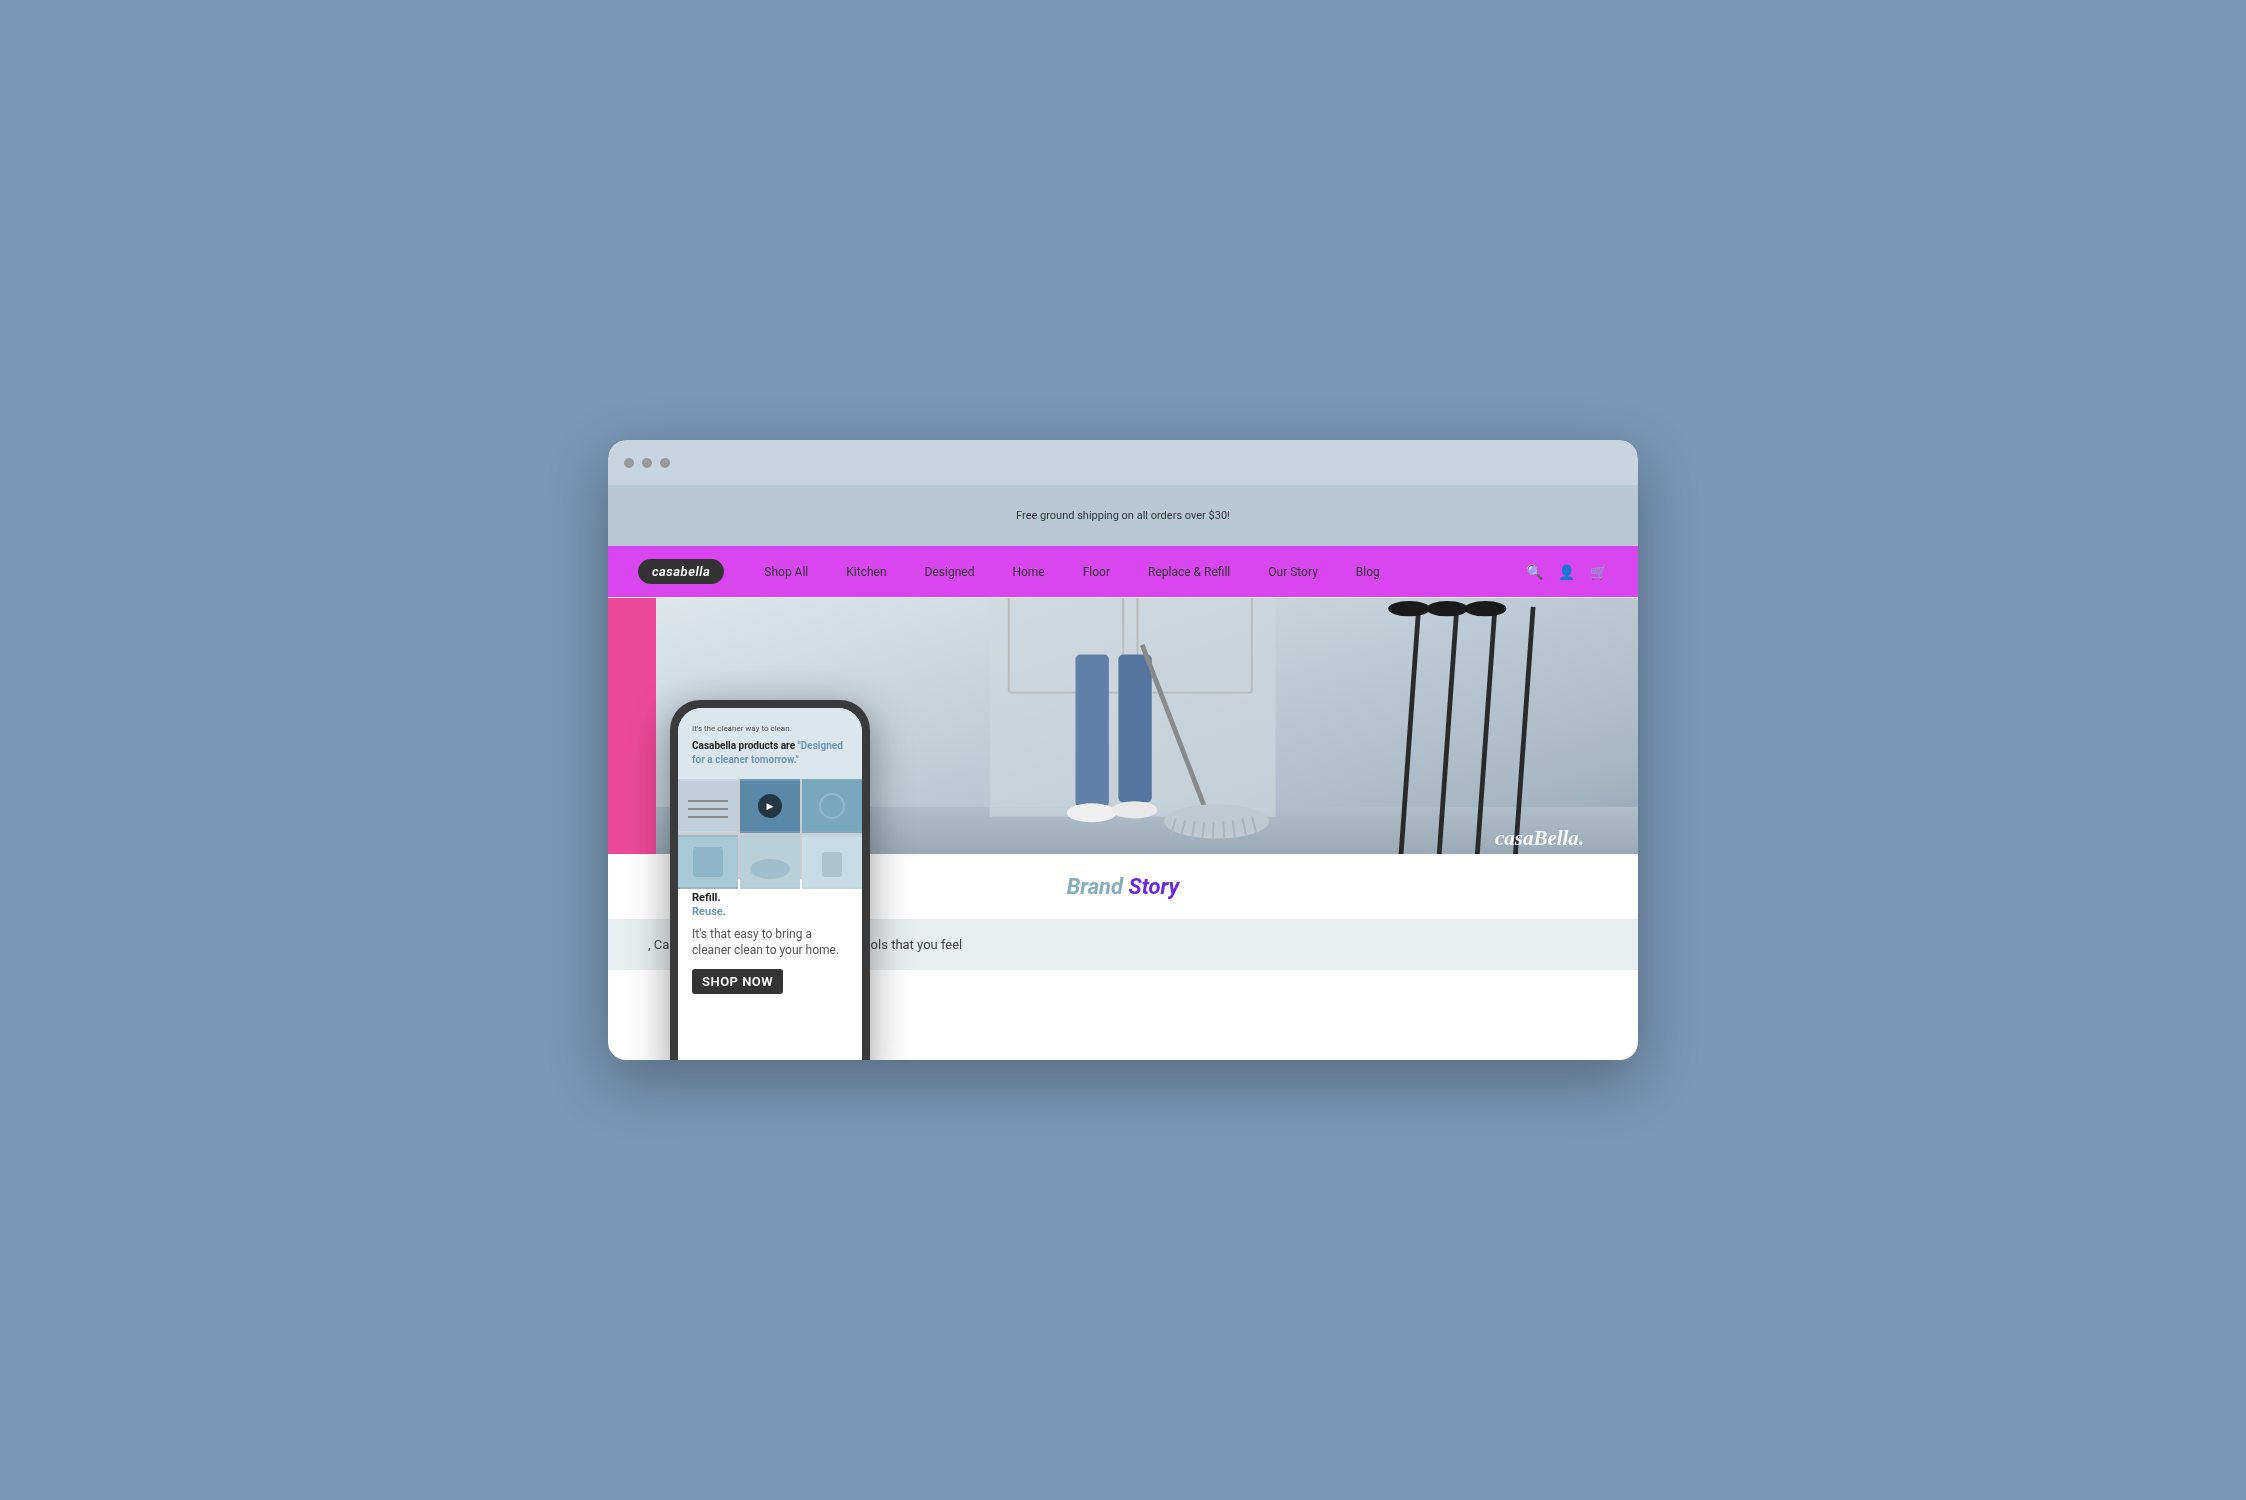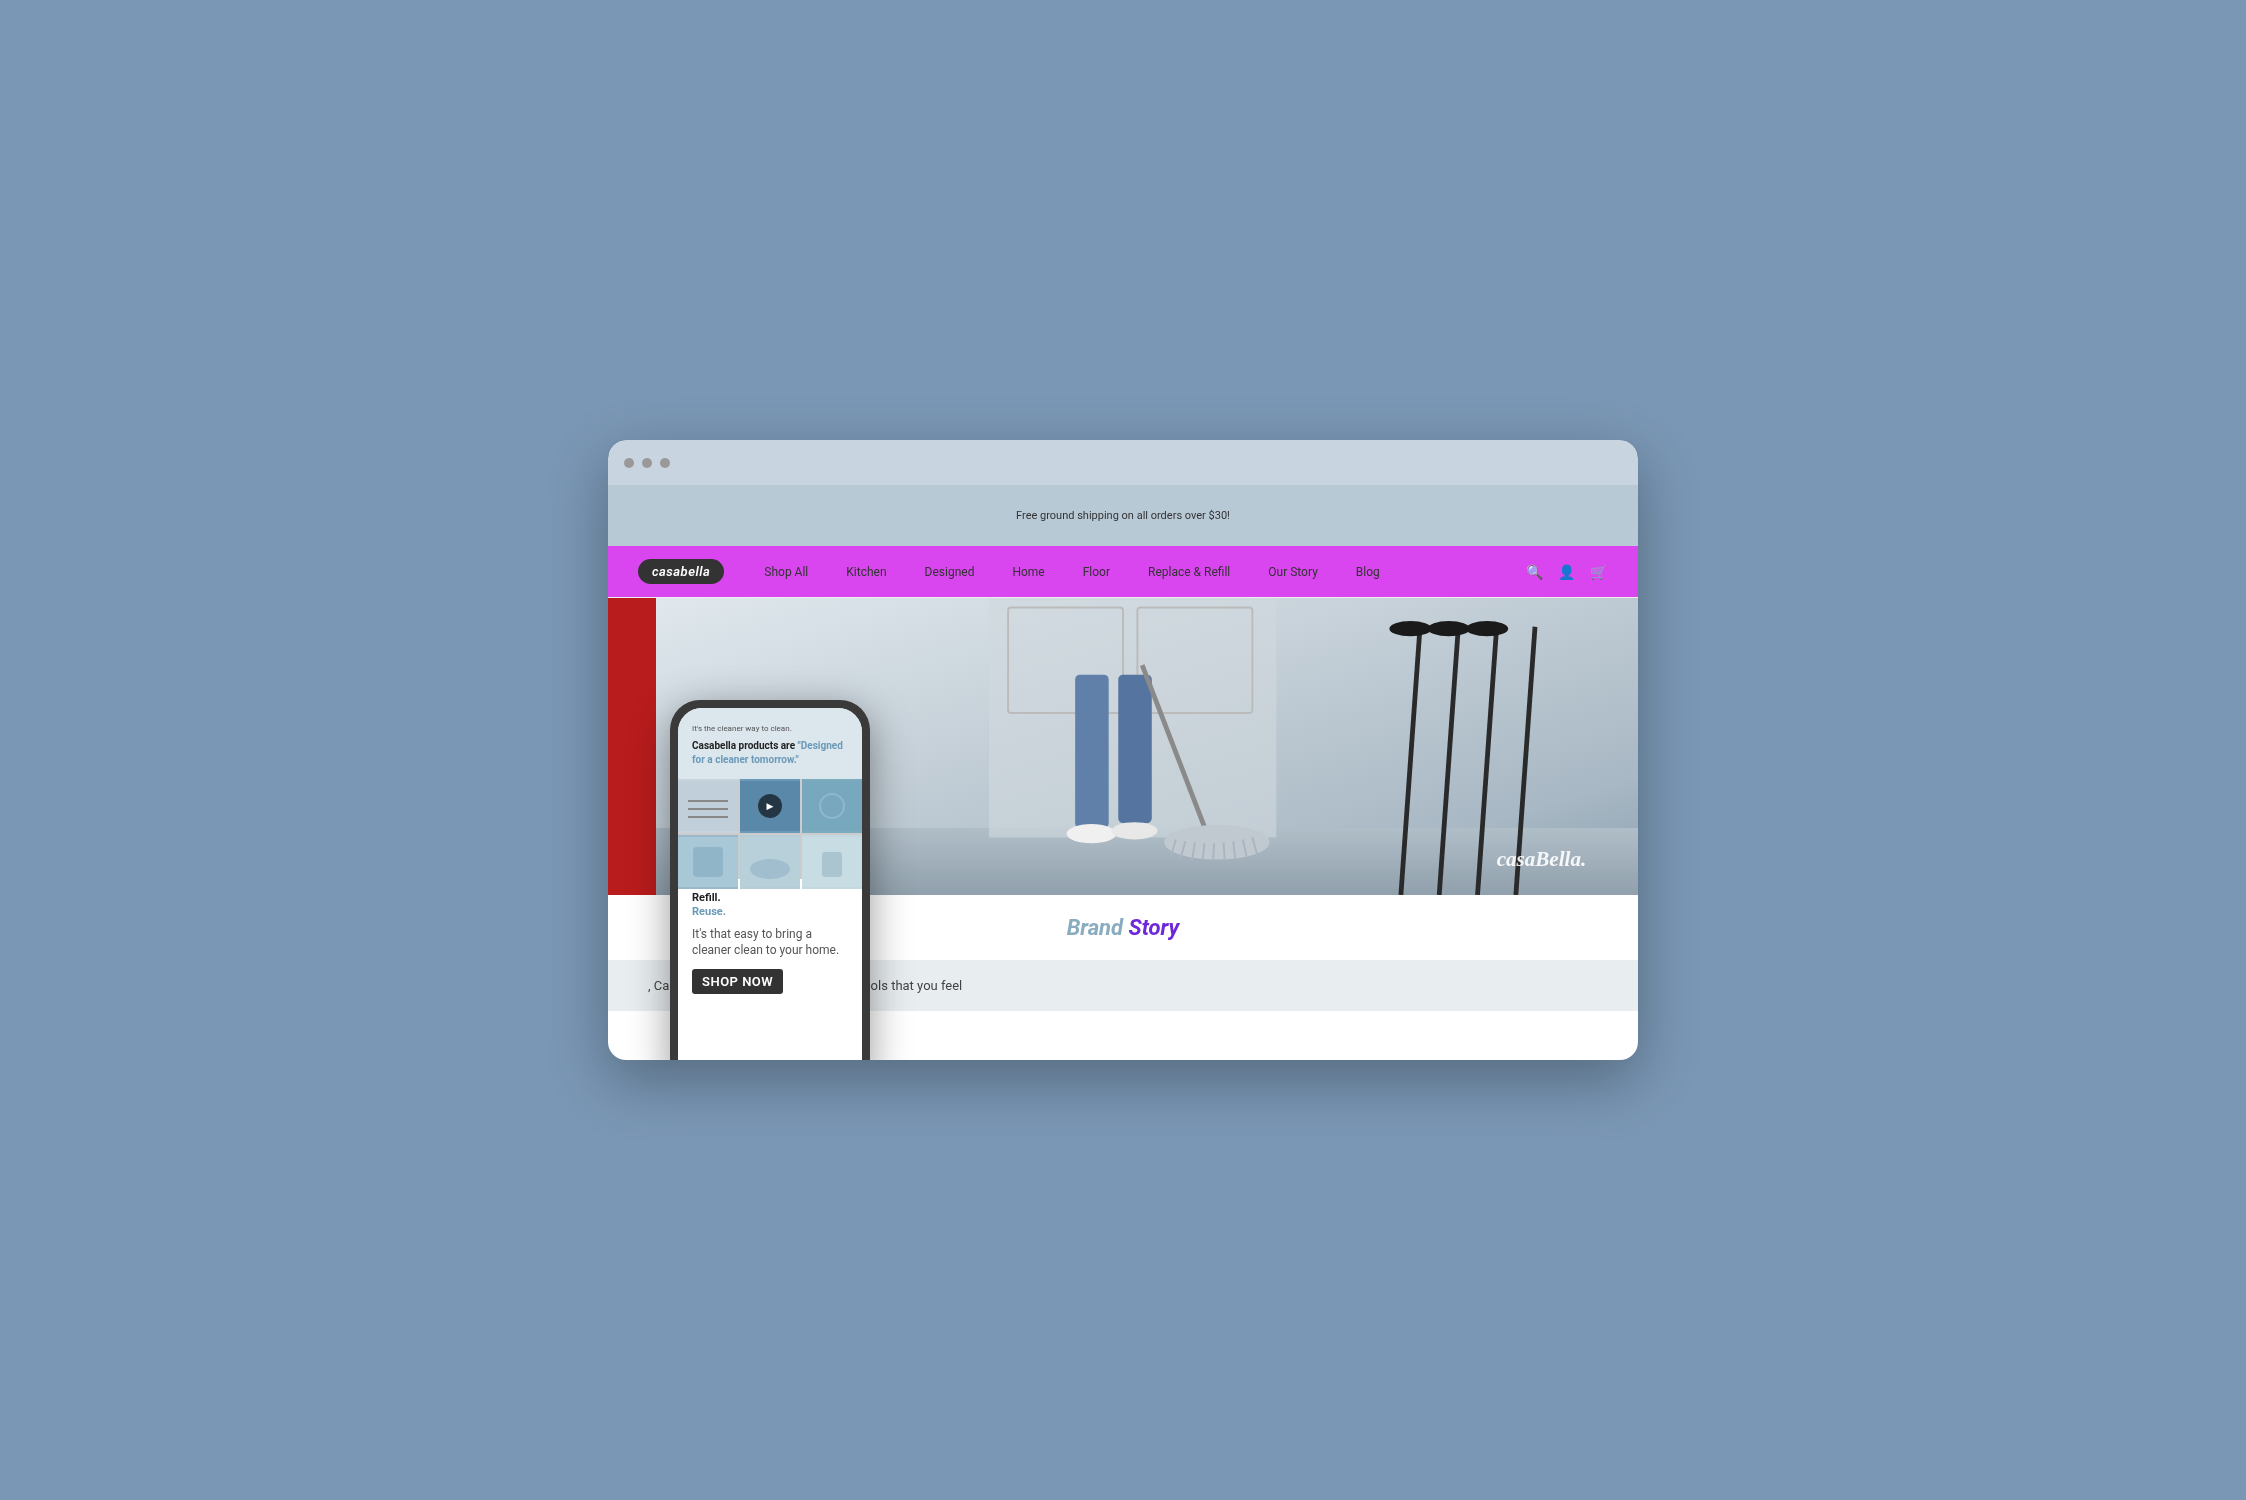--- a/index.html
+++ b/index.html
@@ -107,22 +107,22 @@
       align-items: center;
       justify-content: center;
       font-size: 14px;
       color: #333;
       cursor: pointer;
     }
 
     
     .hero {
       position: relative;
-      height: 297px;
-      background: #b91c1c;
+      height: 256px;
+      background: #ec4899;
       overflow: hidden;
       padding-left: 48px;
     }
 
     .hero-image-placeholder {
       width: 100%;
       height: 100%;
       background: linear-gradient(to bottom, #e8edf0 0%, #c5cdd5 30%, #b0bec8 60%, #9aacb8 100%);
       position: relative;
       overflow: hidden;

